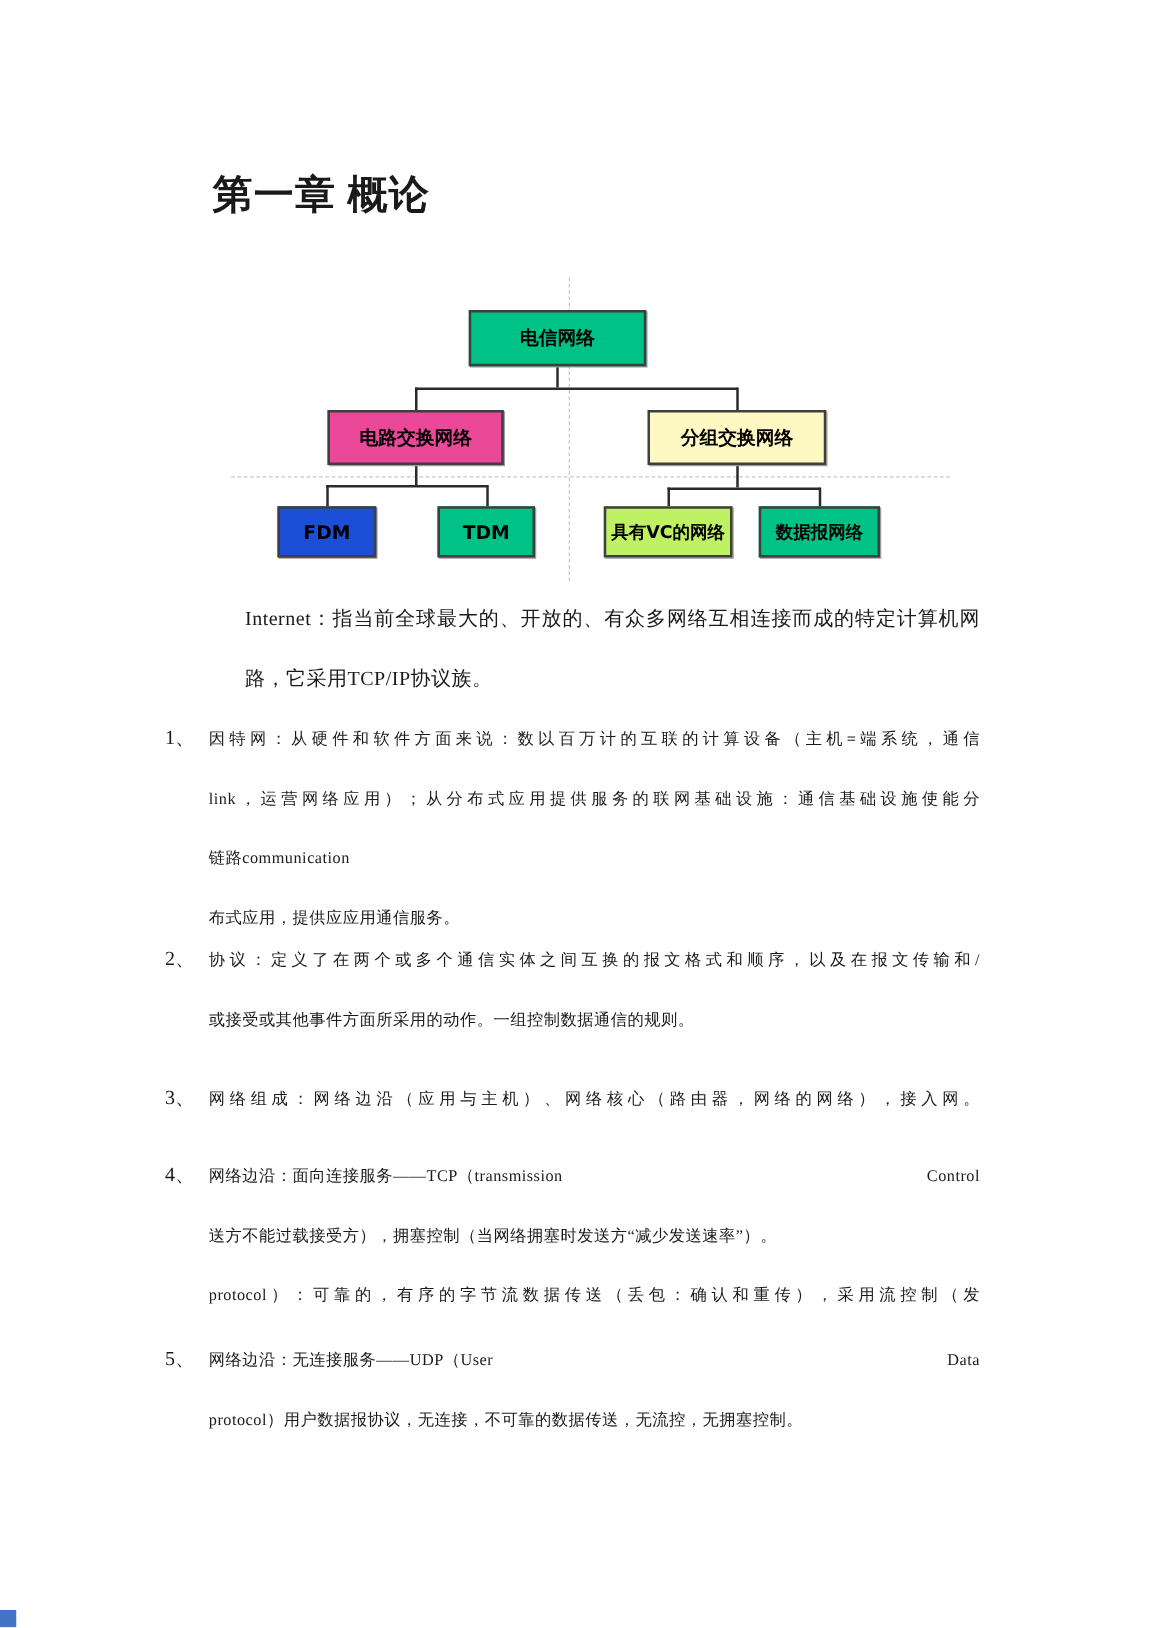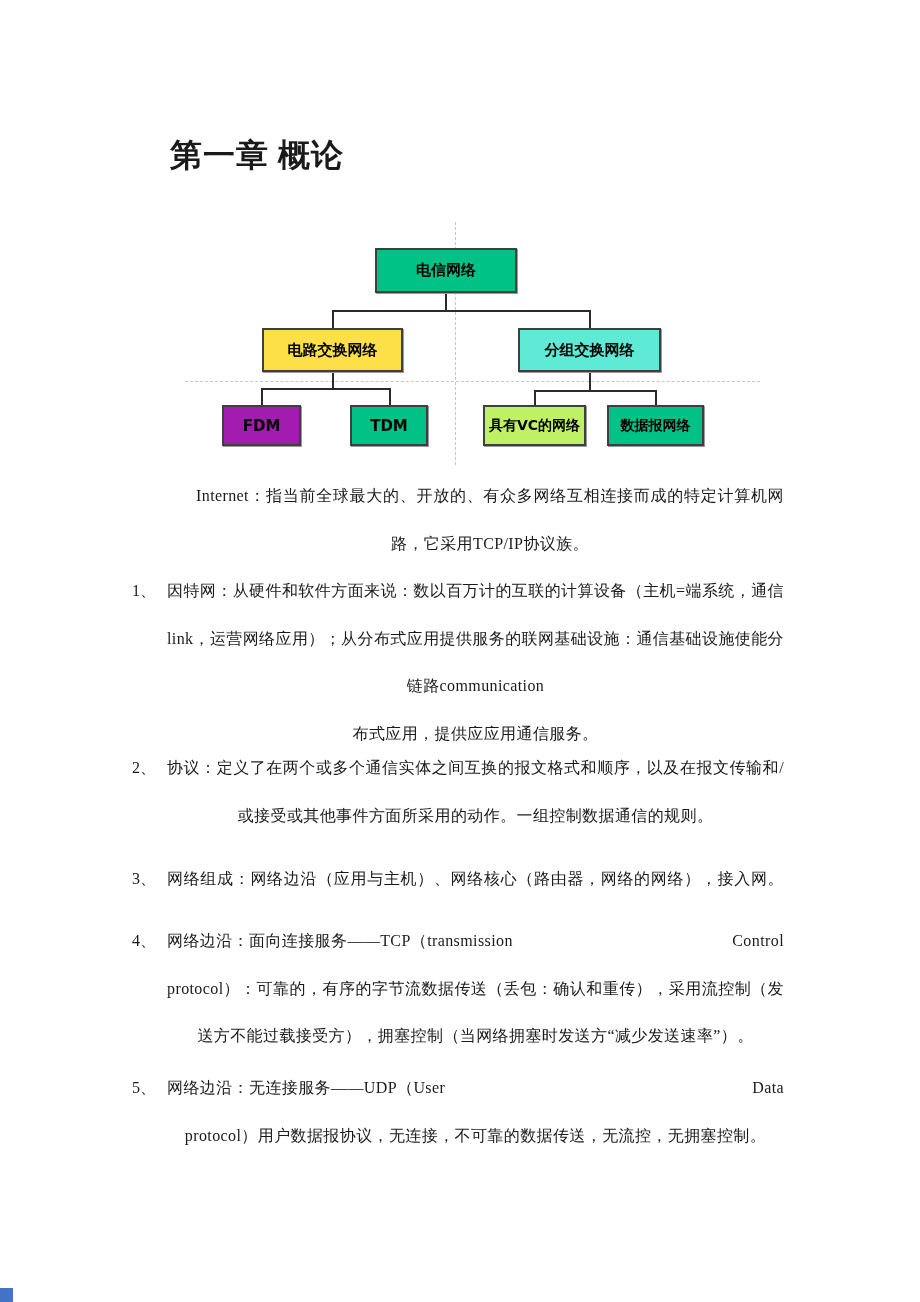--- a/index.html
+++ b/index.html
@@ -13,24 +13,24 @@
   .guide-h{position:absolute;left:0;top:159px;width:575px;height:0;border-top:1px dashed #c7c7c7;}
   .gbox{position:absolute;display:flex;align-items:center;justify-content:center;
         background:#00c287;border:2px solid #b91c1c;box-sizing:border-box;
         font-family:"DejaVu Sans","Liberation Sans",sans-serif;font-size:15px;font-weight:600;
         color:#000;white-space:nowrap;box-shadow:1px 1px 0 #9a9a9a;}
   .gbox.small{font-size:14px;}
   .cline{position:absolute;background:#2b2b2b;}
   .v{width:1.5px;} .h{height:1.5px;}
   
   .para{position:absolute;font-size:16px;letter-spacing:0.4px;line-height:47.5px;}
-  .pline{white-space:nowrap;text-align:center;}
+  .pline{white-space:nowrap;}
   .just{white-space:normal;text-align:justify;text-align-last:justify;}
   .item-num{position:absolute;left:132px;width:35px;font-size:16px;line-height:47.5px;}
-  .item-body{position:absolute;left:167px;width:617px;font-size:16px;letter-spacing:0.4px;line-height:47.5px;}
+  .item-body{position:absolute;left:167px;width:617px;font-size:13px;letter-spacing:0.4px;line-height:47.5px;}
   .flexline{display:flex;justify-content:space-between;align-items:flex-start;white-space:nowrap;}
   .corner-marker{position:absolute;left:0;top:1288px;width:13px;height:14px;background:#4472c4;}
 </style>
 </head>
 <body>
 
 <div class="page">
 
   <div class="doc-title">第一章 概论</div>
 
@@ -45,23 +45,23 @@
     <div class="cline v" style="left: 147px; top: 150px; height: 16px; background: rgb(43, 43, 43);"></div>
     <div class="cline h" style="left: 76px; top: 166px; width: 129px; background: rgb(43, 43, 43);"></div>
     <div class="cline v" style="left: 76px; top: 166px; height: 17px; background: rgb(43, 43, 43);"></div>
     <div class="cline v" style="left: 204px; top: 166px; height: 17px; background: rgb(43, 43, 43);"></div>
     <div class="cline v" style="left: 404px; top: 150px; height: 18px; background: rgb(43, 43, 43);"></div>
     <div class="cline h" style="left: 349px; top: 168px; width: 122px; background: rgb(43, 43, 43);"></div>
     <div class="cline v" style="left: 349px; top: 168px; height: 15px; background: rgb(43, 43, 43);"></div>
     <div class="cline v" style="left: 470px; top: 168px; height: 15px; background: rgb(43, 43, 43);"></div>
 
     <div class="gbox" style="left: 190px; top: 26px; width: 142px; height: 45px; background: rgb(0, 194, 135); border-color: rgb(63, 63, 63);">电信网络</div>
-    <div class="gbox" style="left: 77px; top: 106px; width: 141px; height: 44px; background: #fde047; border-color: rgb(63, 63, 63);">电路交换网络</div>
-    <div class="gbox" style="left: 333px; top: 106px; width: 143px; height: 44px; background: #5eead4; border-color: rgb(63, 63, 63);">分组交换网络</div>
-    <div class="gbox" style="left: 37px; top: 183px; width: 79px; height: 41px; background: #a21caf; border-color: rgb(63, 63, 63);">FDM</div>
+    <div class="gbox" style="left: 77px; top: 106px; width: 141px; height: 44px; background: #ec4899; border-color: rgb(63, 63, 63);">电路交换网络</div>
+    <div class="gbox" style="left: 333px; top: 106px; width: 143px; height: 44px; background: #fef9c3; border-color: rgb(63, 63, 63);">分组交换网络</div>
+    <div class="gbox" style="left: 37px; top: 183px; width: 79px; height: 41px; background: #1d4ed8; border-color: rgb(63, 63, 63);">FDM</div>
     <div class="gbox" style="left: 165px; top: 183px; width: 78px; height: 41px; background: rgb(0, 194, 135); border-color: rgb(63, 63, 63);">TDM</div>
     <div class="gbox small" style="left: 298px; top: 183px; width: 103px; height: 41px; background: #bef264; border-color: rgb(63, 63, 63);">具有VC的网络</div>
     <div class="gbox small" style="left: 422px; top: 183px; width: 97px; height: 41px; background: rgb(0, 194, 135); border-color: rgb(63, 63, 63);">数据报网络</div>
   </div>
 
   <div class="para" style="left:196px;top:472px;width:588px;">
     <div class="pline just">Internet：指当前全球最大的、开放的、有众多网络互相连接而成的特定计算机网</div>
     <div class="pline">路，它采用TCP/IP协议族。</div>
   </div>
 
@@ -83,22 +83,22 @@
   <div class="item-body" style="top:855px;">
     <div class="pline just">网络组成：网络边沿（应用与主机）、网络核心（路由器，网络的网络），接入网。</div>
   </div>
 
   <div class="item-num" style="top:917px;">4、</div>
   <div class="item-body" style="top:917px;">
     <div class="flexline">
       <span>网络边沿：面向连接服务——TCP（transmission</span>
       <span>Control</span>
     </div>
+    <div class="pline">送方不能过载接受方），拥塞控制（当网络拥塞时发送方“减少发送速率”）。</div>
     <div class="pline just">protocol）：可靠的，有序的字节流数据传送（丢包：确认和重传），采用流控制（发</div>
-    <div class="pline">送方不能过载接受方），拥塞控制（当网络拥塞时发送方“减少发送速率”）。</div>
   </div>
 
   <div class="item-num" style="top:1064px;">5、</div>
   <div class="item-body" style="top:1064px;">
     <div class="flexline">
       <span>网络边沿：无连接服务——UDP（User</span>
       <span>Data</span>
     </div>
     <div class="pline">protocol）用户数据报协议，无连接，不可靠的数据传送，无流控，无拥塞控制。</div>
   </div>

